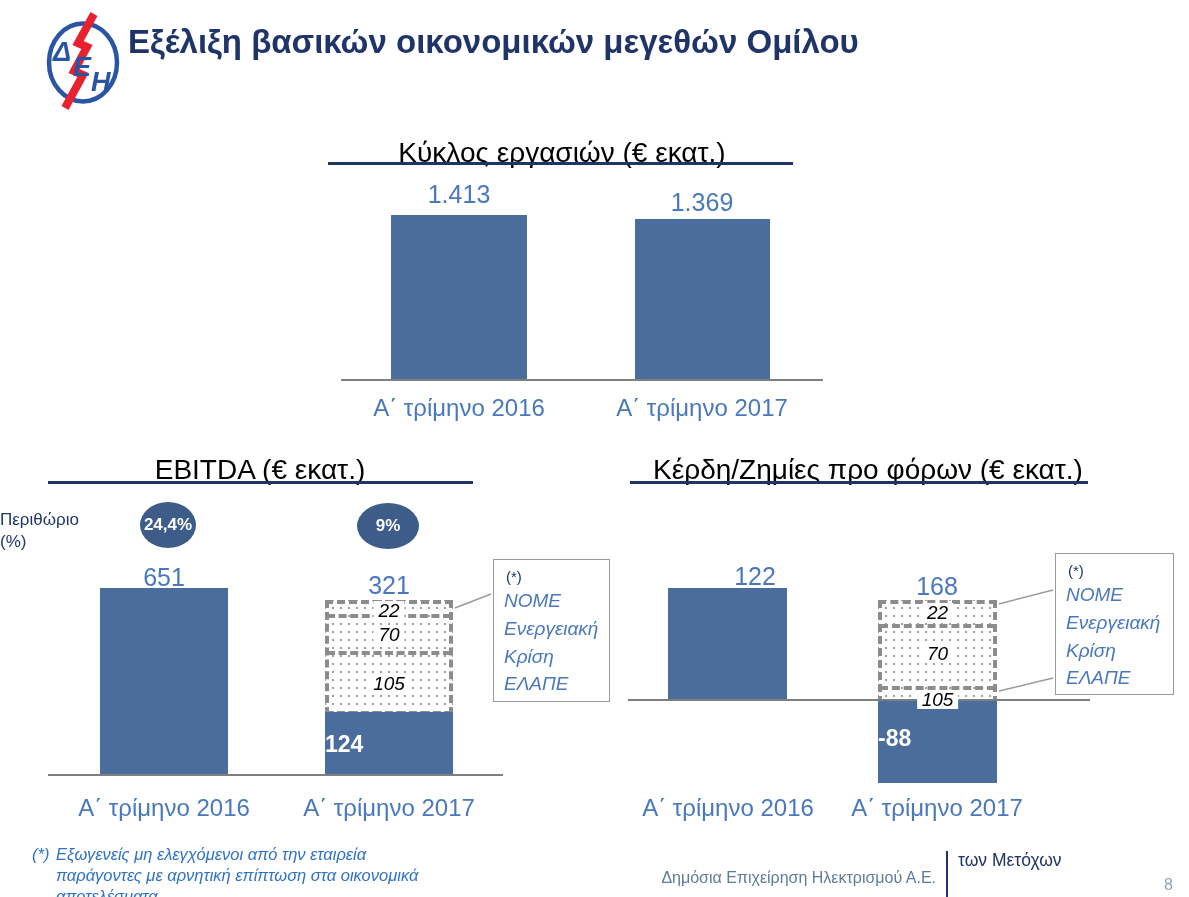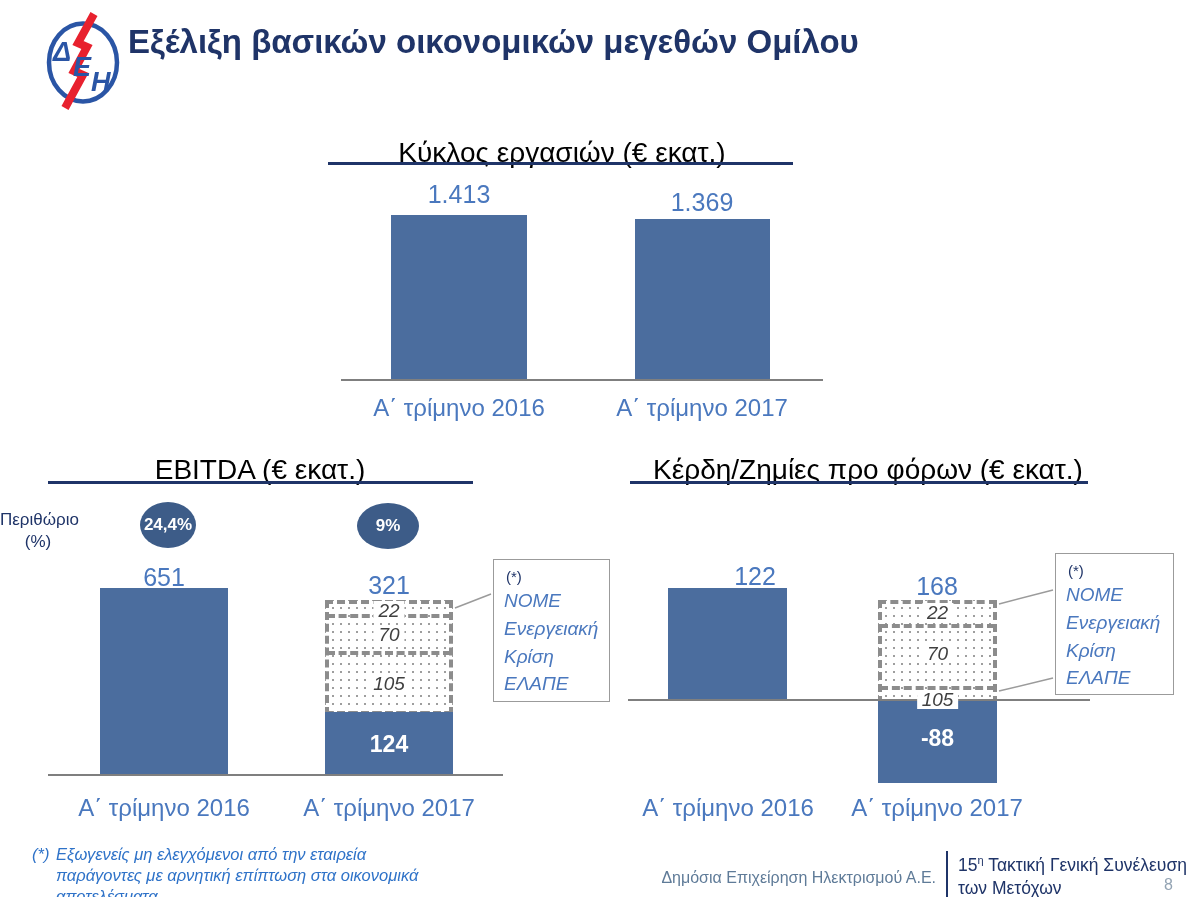--- a/index.html
+++ b/index.html
@@ -10,27 +10,27 @@
   .abs{position:absolute;}
   .main-title{font-size:33px;font-weight:bold;line-height:36px;color:#1f3468;white-space:nowrap;}
   .ctitle{position:absolute;transform:translateX(-50%);font-size:28px;font-weight:normal;color:#000000;white-space:nowrap;}
   .uline{position:absolute;height:3px;background:#1f3468;}
   .axis{position:absolute;height:2px;background:#7f7f7f;}
   .bar{position:absolute;background:#4b6d9e;}
   .val{position:absolute;transform:translateX(-50%);font-size:25px;font-weight:normal;color:#4a78be;white-space:nowrap;}
   .cat{position:absolute;transform:translateX(-50%);font-size:24px;color:#4a78be;white-space:nowrap;}
   .ellipse{position:absolute;background:#3d5c88;border-radius:50%;display:flex;align-items:center;justify-content:center;
     color:#fff;font-weight:bold;font-size:17px;}
-  .marginlbl{position:absolute;text-align:center;font-size:17px;line-height:22px;color:#1f3468;}
+  .marginlbl{position:absolute;text-align:left;font-size:17px;line-height:22px;color:#1f3468;}
   .dotbox{position:absolute;box-sizing:border-box;border:4px dashed #8c8c8c;background-color:#fff;
     background-image:radial-gradient(#9e9e9e 1.2px,transparent 1.4px);background-size:8px 8px;}
   .divider{position:absolute;left:-2px;right:-2px;height:0;border-top:4px dashed #8c8c8c;}
   .seglabel{position:absolute;left:50%;transform:translateX(-50%);font-style:italic;font-size:19px;line-height:19px;
-    color:#404040;background:#fff;padding:0 5px;z-index:2;white-space:nowrap;}
-  .white-val{position:absolute;left:0;right:0;text-align:center;color:#fff;font-weight:bold;font-size:23px;}
+    color:#000000;background:#fff;padding:0 5px;z-index:2;white-space:nowrap;}
+  .white-val{position:absolute;left:0;right:0;text-align:left;color:#fff;font-weight:bold;font-size:23px;}
   .legend{position:absolute;background:#fff;border:1.5px solid #9b9b9b;z-index:3;}
   .legend .star{position:absolute;left:12px;top:8px;font-size:15px;color:#1f3468;}
   .legend .li{position:absolute;left:10px;font-style:italic;font-size:19px;line-height:28px;color:#4a78be;}
   .footnote{position:absolute;left:32px;top:844px;display:flex;color:#2e72c8;font-style:italic;font-size:16.5px;line-height:21px;}
   .footnote .fmark{width:24px;flex:none;}
   .footnote .ftext{width:400px;}
   .footer-company{position:absolute;left:640px;top:869px;width:296px;text-align:right;font-size:16px;color:#5f7b98;}
   .footer-div{position:absolute;left:946px;top:851px;width:2px;height:46px;background:#1f3468;}
   .footer-meeting{position:absolute;left:958px;top:849px;font-size:17.5px;line-height:23px;color:#1f3468;}
   .footer-meeting sup{font-size:11px;}
@@ -159,18 +159,17 @@
   </svg>
 
   <div class="footnote">
     <div class="fmark">(*)</div>
     <div class="ftext">Εξωγενείς μη ελεγχόμενοι από την εταιρεία παράγοντες με αρνητική επίπτωση στα οικονομικά αποτελέσματα</div>
   </div>
 
   <div class="footer-company">Δημόσια Επιχείρηση Ηλεκτρισμού Α.Ε.</div>
   <div class="footer-div"></div>
   <div class="footer-meeting">
-    <div><span>15</span><sup>η</sup><span> Τακτική Γενική Συνέλευση</span></div>
     <div>των Μετόχων</div>
   </div>
   <div class="footer-page">8</div>
 
 </div>
 
 </body></html>

